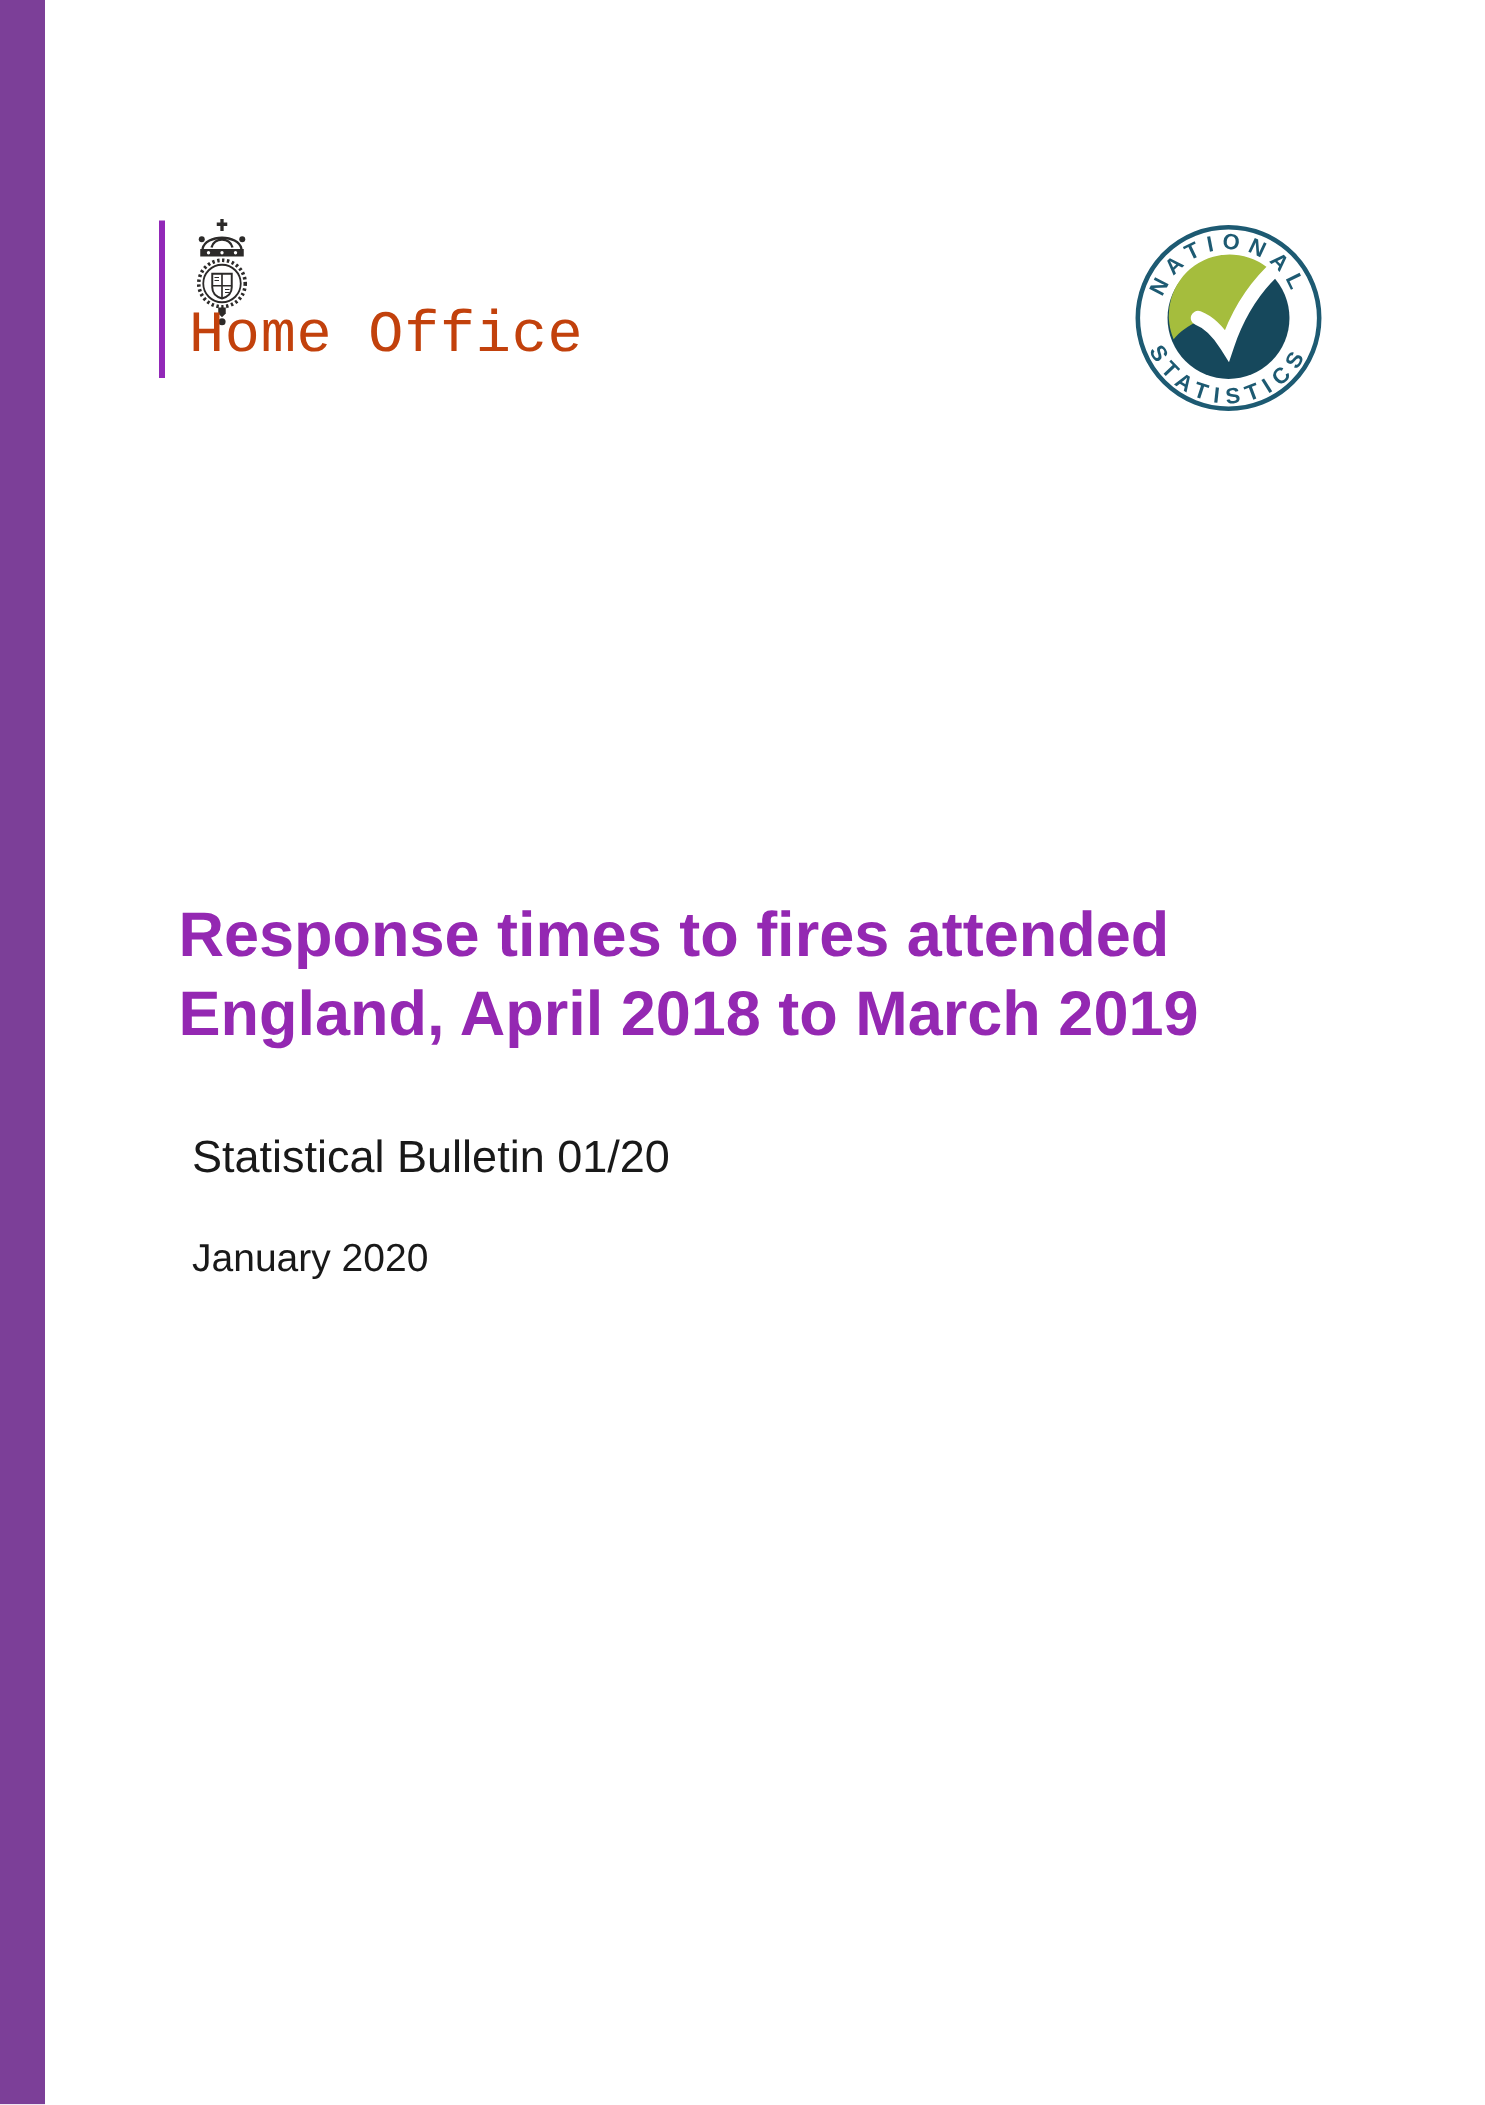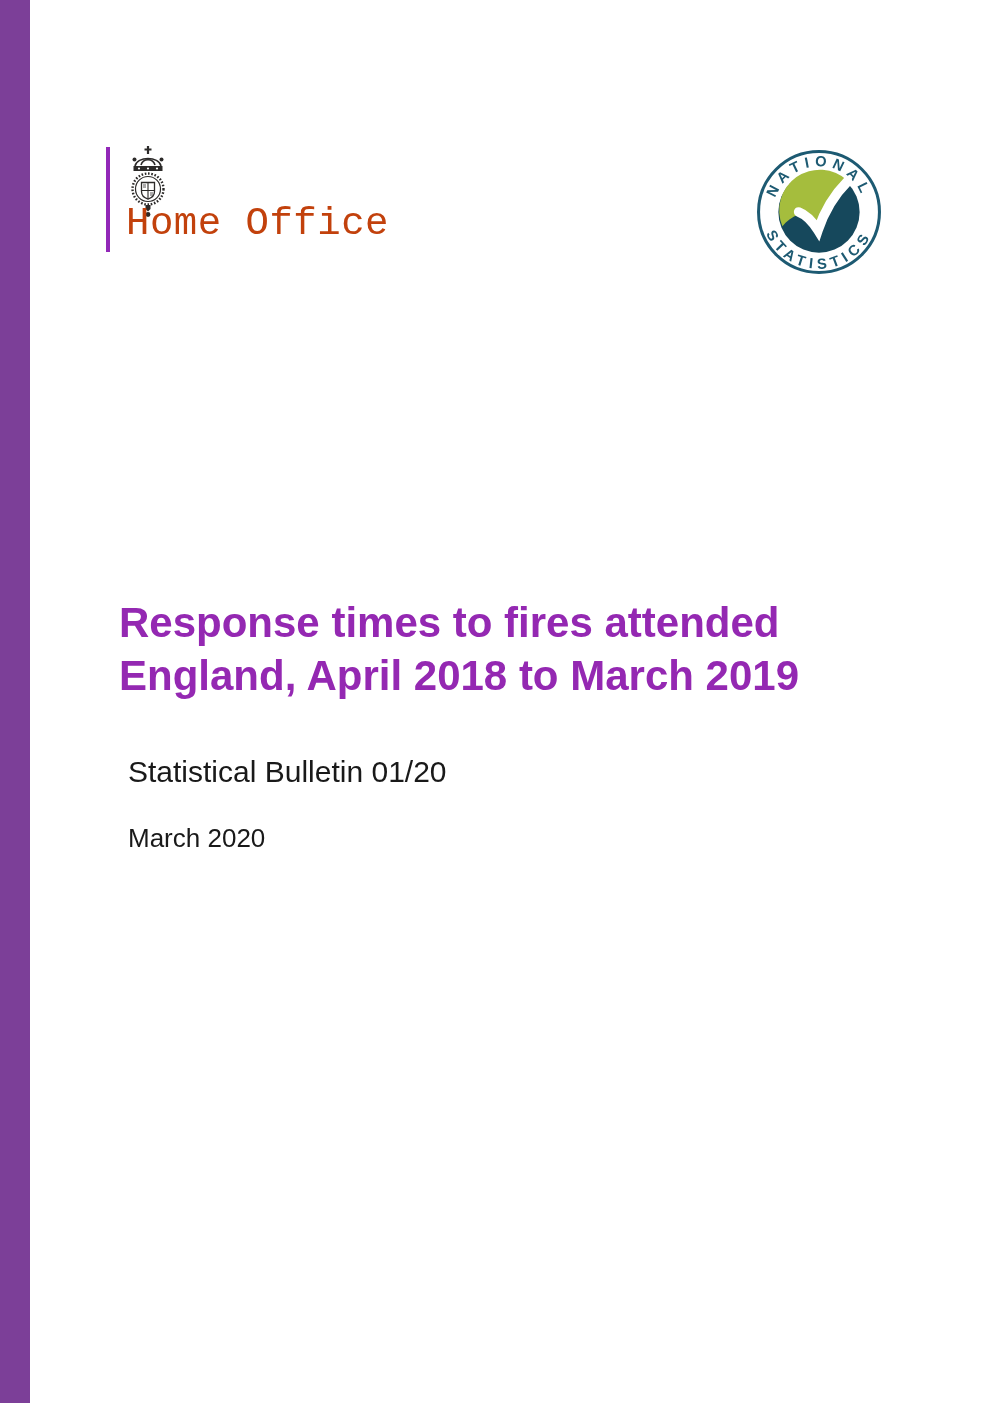--- a/index.html
+++ b/index.html
@@ -142,15 +142,15 @@
     <path d="M26,76 A40,40 0 0 1 90,31 C78,43 68,59 60,78 C53,70 47,66 42,64 C36,67 30,71 26,76 Z" fill="#a5bd3d"></path>
     <path d="M42,62 C50,65 56,72 61,80 C67,62 77,45 90,32" fill="none" stroke="#ffffff" stroke-width="9.5" stroke-linecap="round"></path>
   </svg>
 
   <div class="title">
     <div>Response times to fires attended</div>
     <div>England, April 2018 to March 2019</div>
   </div>
 
   <div class="bulletin">Statistical Bulletin 01/20</div>
-  <div class="date">March 2020</div>
+  <div class="date">January 2020</div>
 
 </div>
 
 </body></html>

